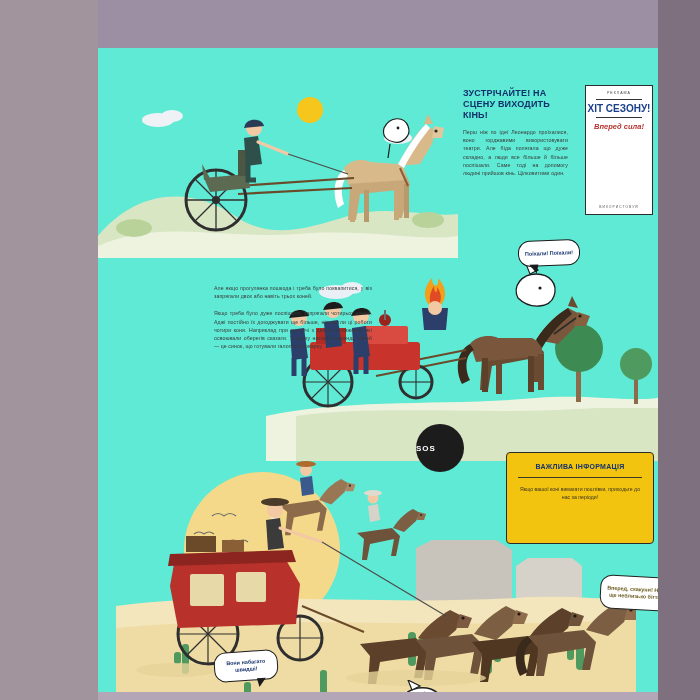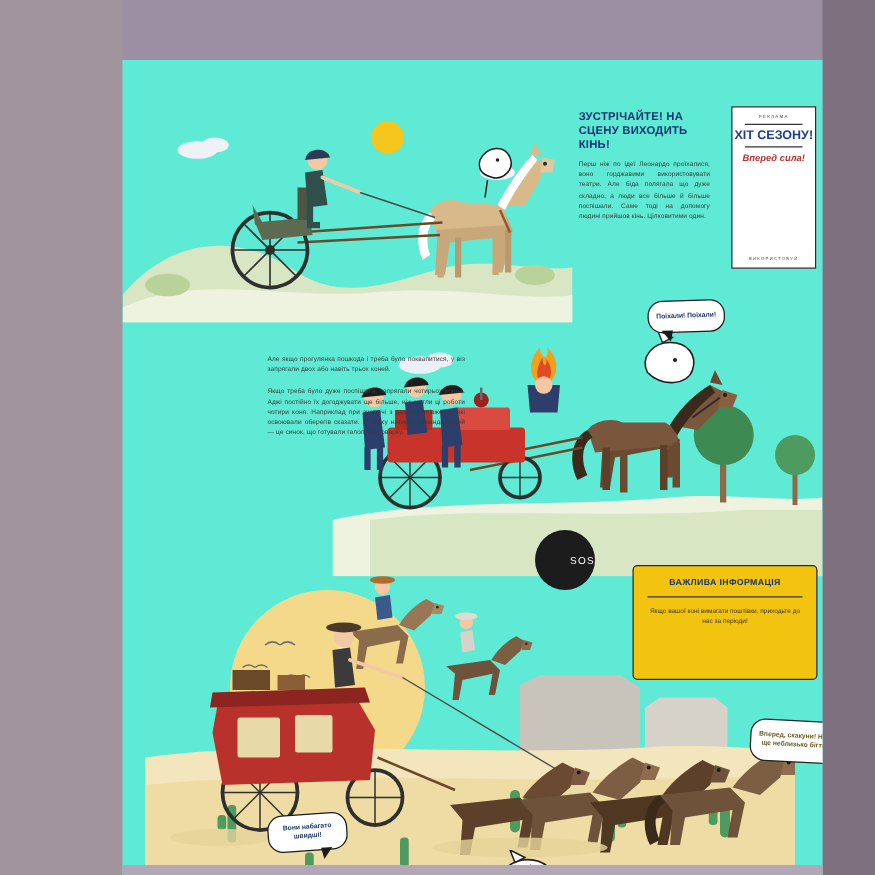--- a/index.html
+++ b/index.html
@@ -68,23 +68,23 @@
     position:absolute;left:408px;top:404px;width:148px;height:92px;
     background:#f2c40f;border:1.5px solid #2a2a2a;border-radius:4px;
     box-sizing:border-box;padding:9px 11px;
   }
   .infobox .ib-title{font-size:7px;font-weight:bold;color:#16336e;line-height:9px;letter-spacing:.3px;text-align:center;}
   .infobox .ib-rule{width:100%;height:1px;background:#3a3a2a;margin:6px 0 7px;}
   .infobox .ib-text{font-size:5.2px;line-height:8px;color:#3b3322;text-align:center;}
 
   
   .sos{
-    position:absolute;left:330px;top:376px;width:48px;height:48px;border-radius:50%;
-    background:#1c1c1c;color:#fff;display:flex;align-items:center;justify-content:flex-end;
-    font-size:8px;font-weight:normal;letter-spacing:1px;
+    position:absolute;left:318px;top:376px;width:48px;height:48px;border-radius:50%;
+    background:#1c1c1c;color:#fff;display:flex;align-items:center;justify-content:flex-start;
+    font-size:8px;font-weight:bold;letter-spacing:1px;
   }
 
   
   .footer{position:absolute;right:14px;bottom:12px;font-size:4.4px;letter-spacing:1px;color:#1b1b1b;}
   .footer b{font-size:6px;}
 
   
   svg{display:block;}
   .ill{position:absolute;}
 </style>

